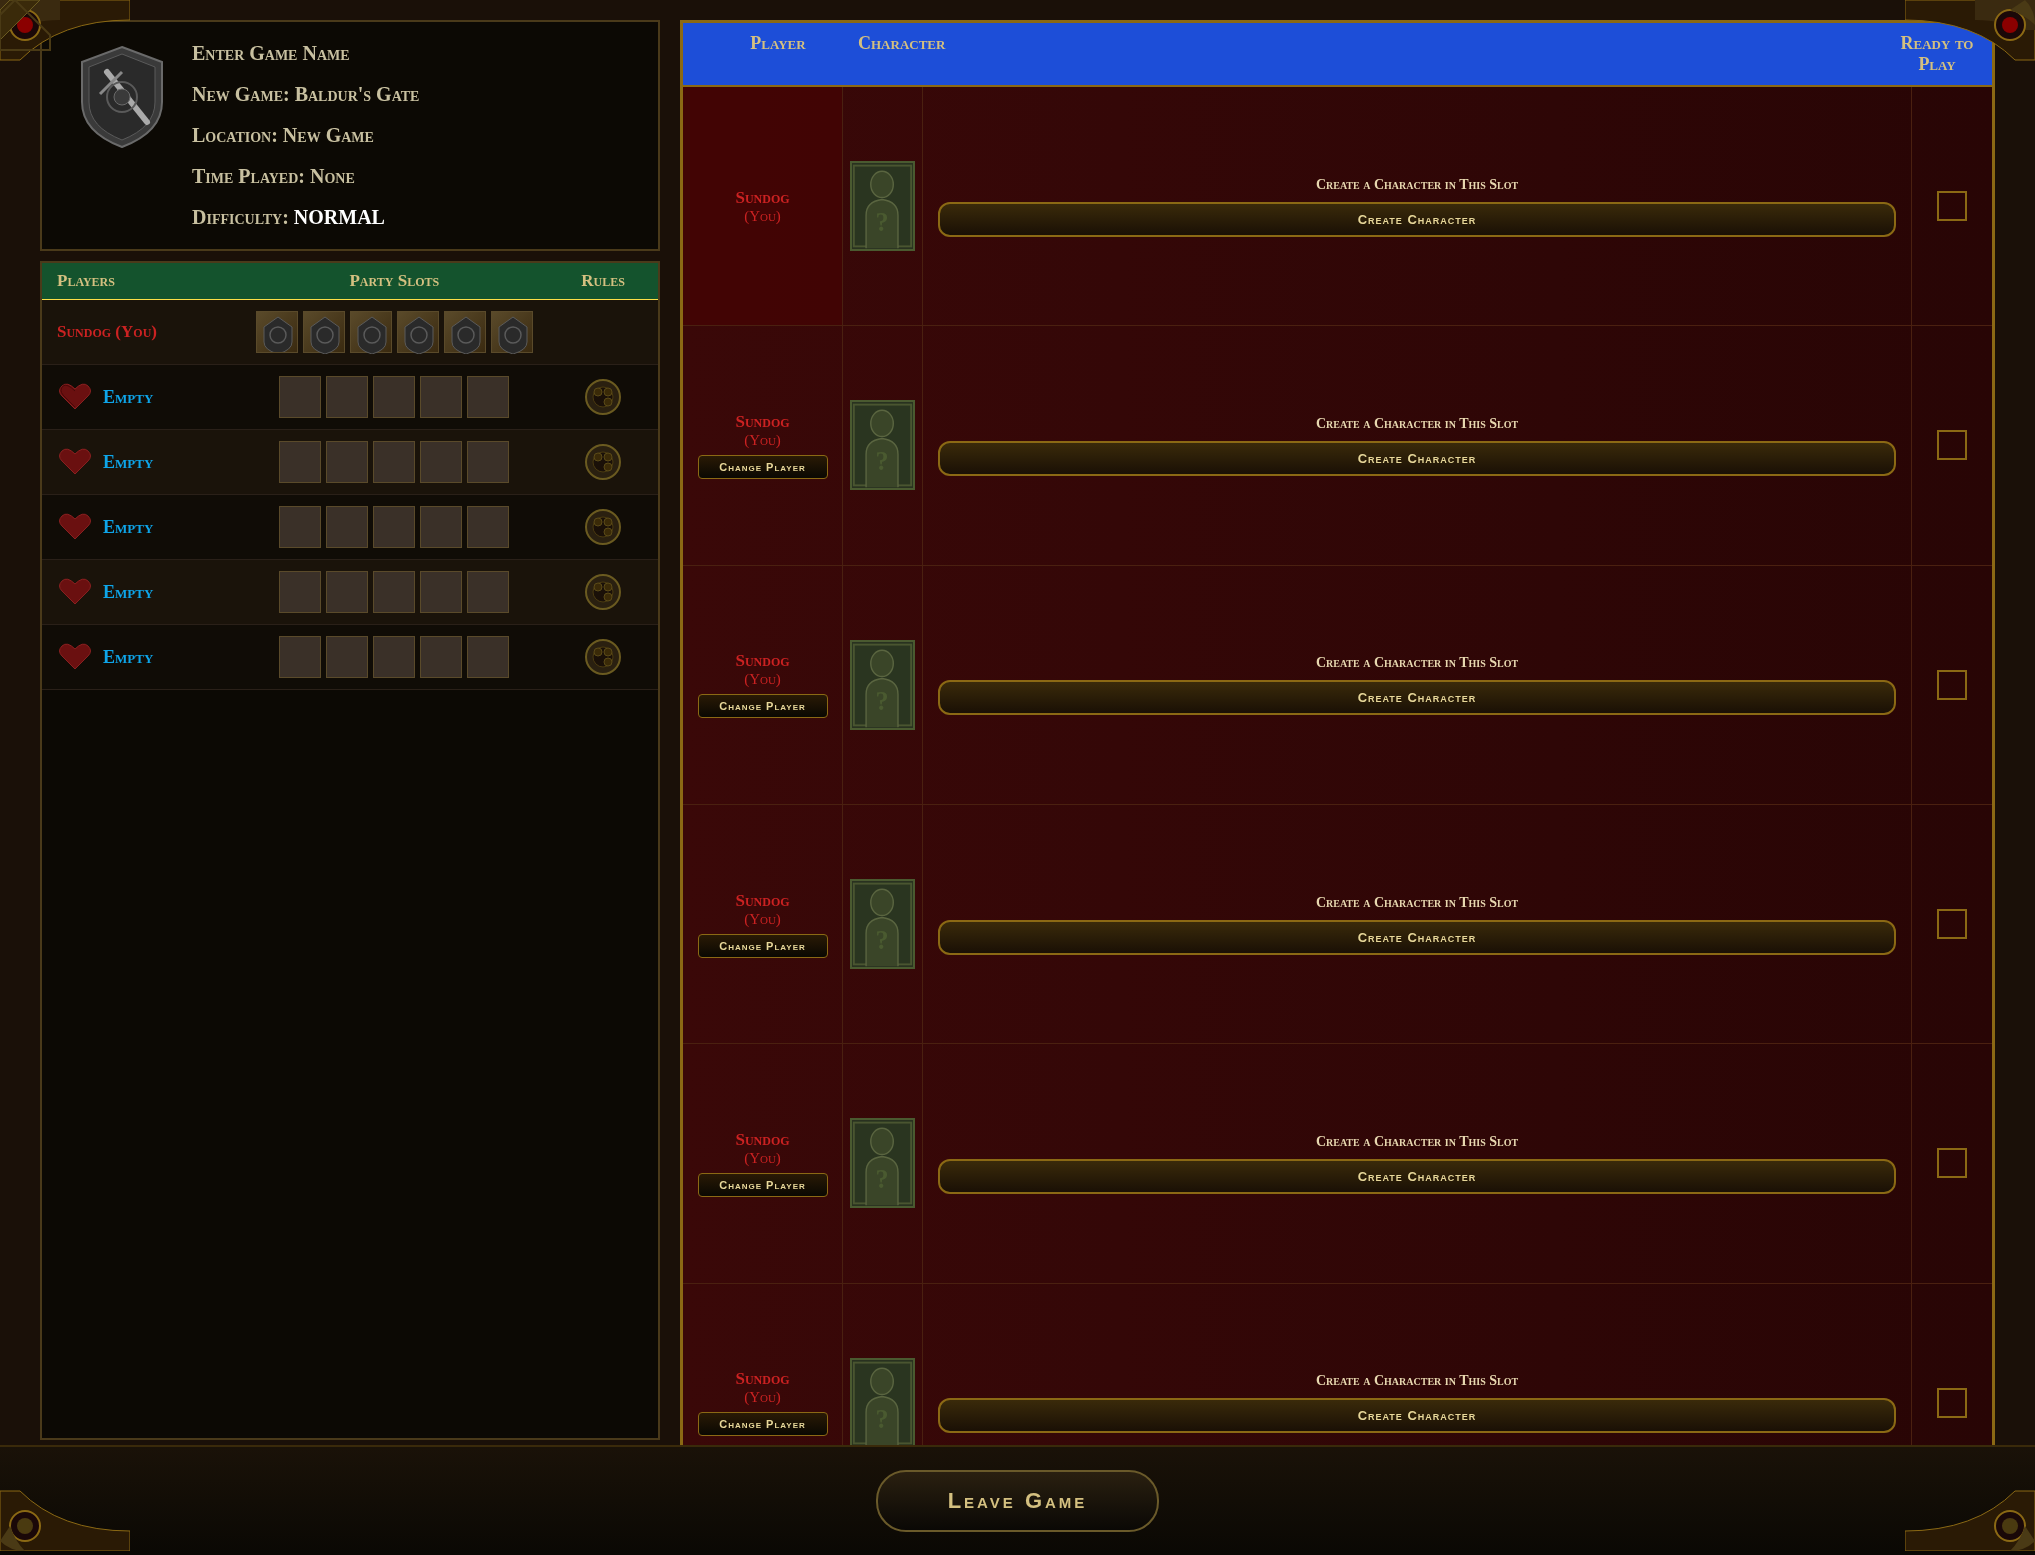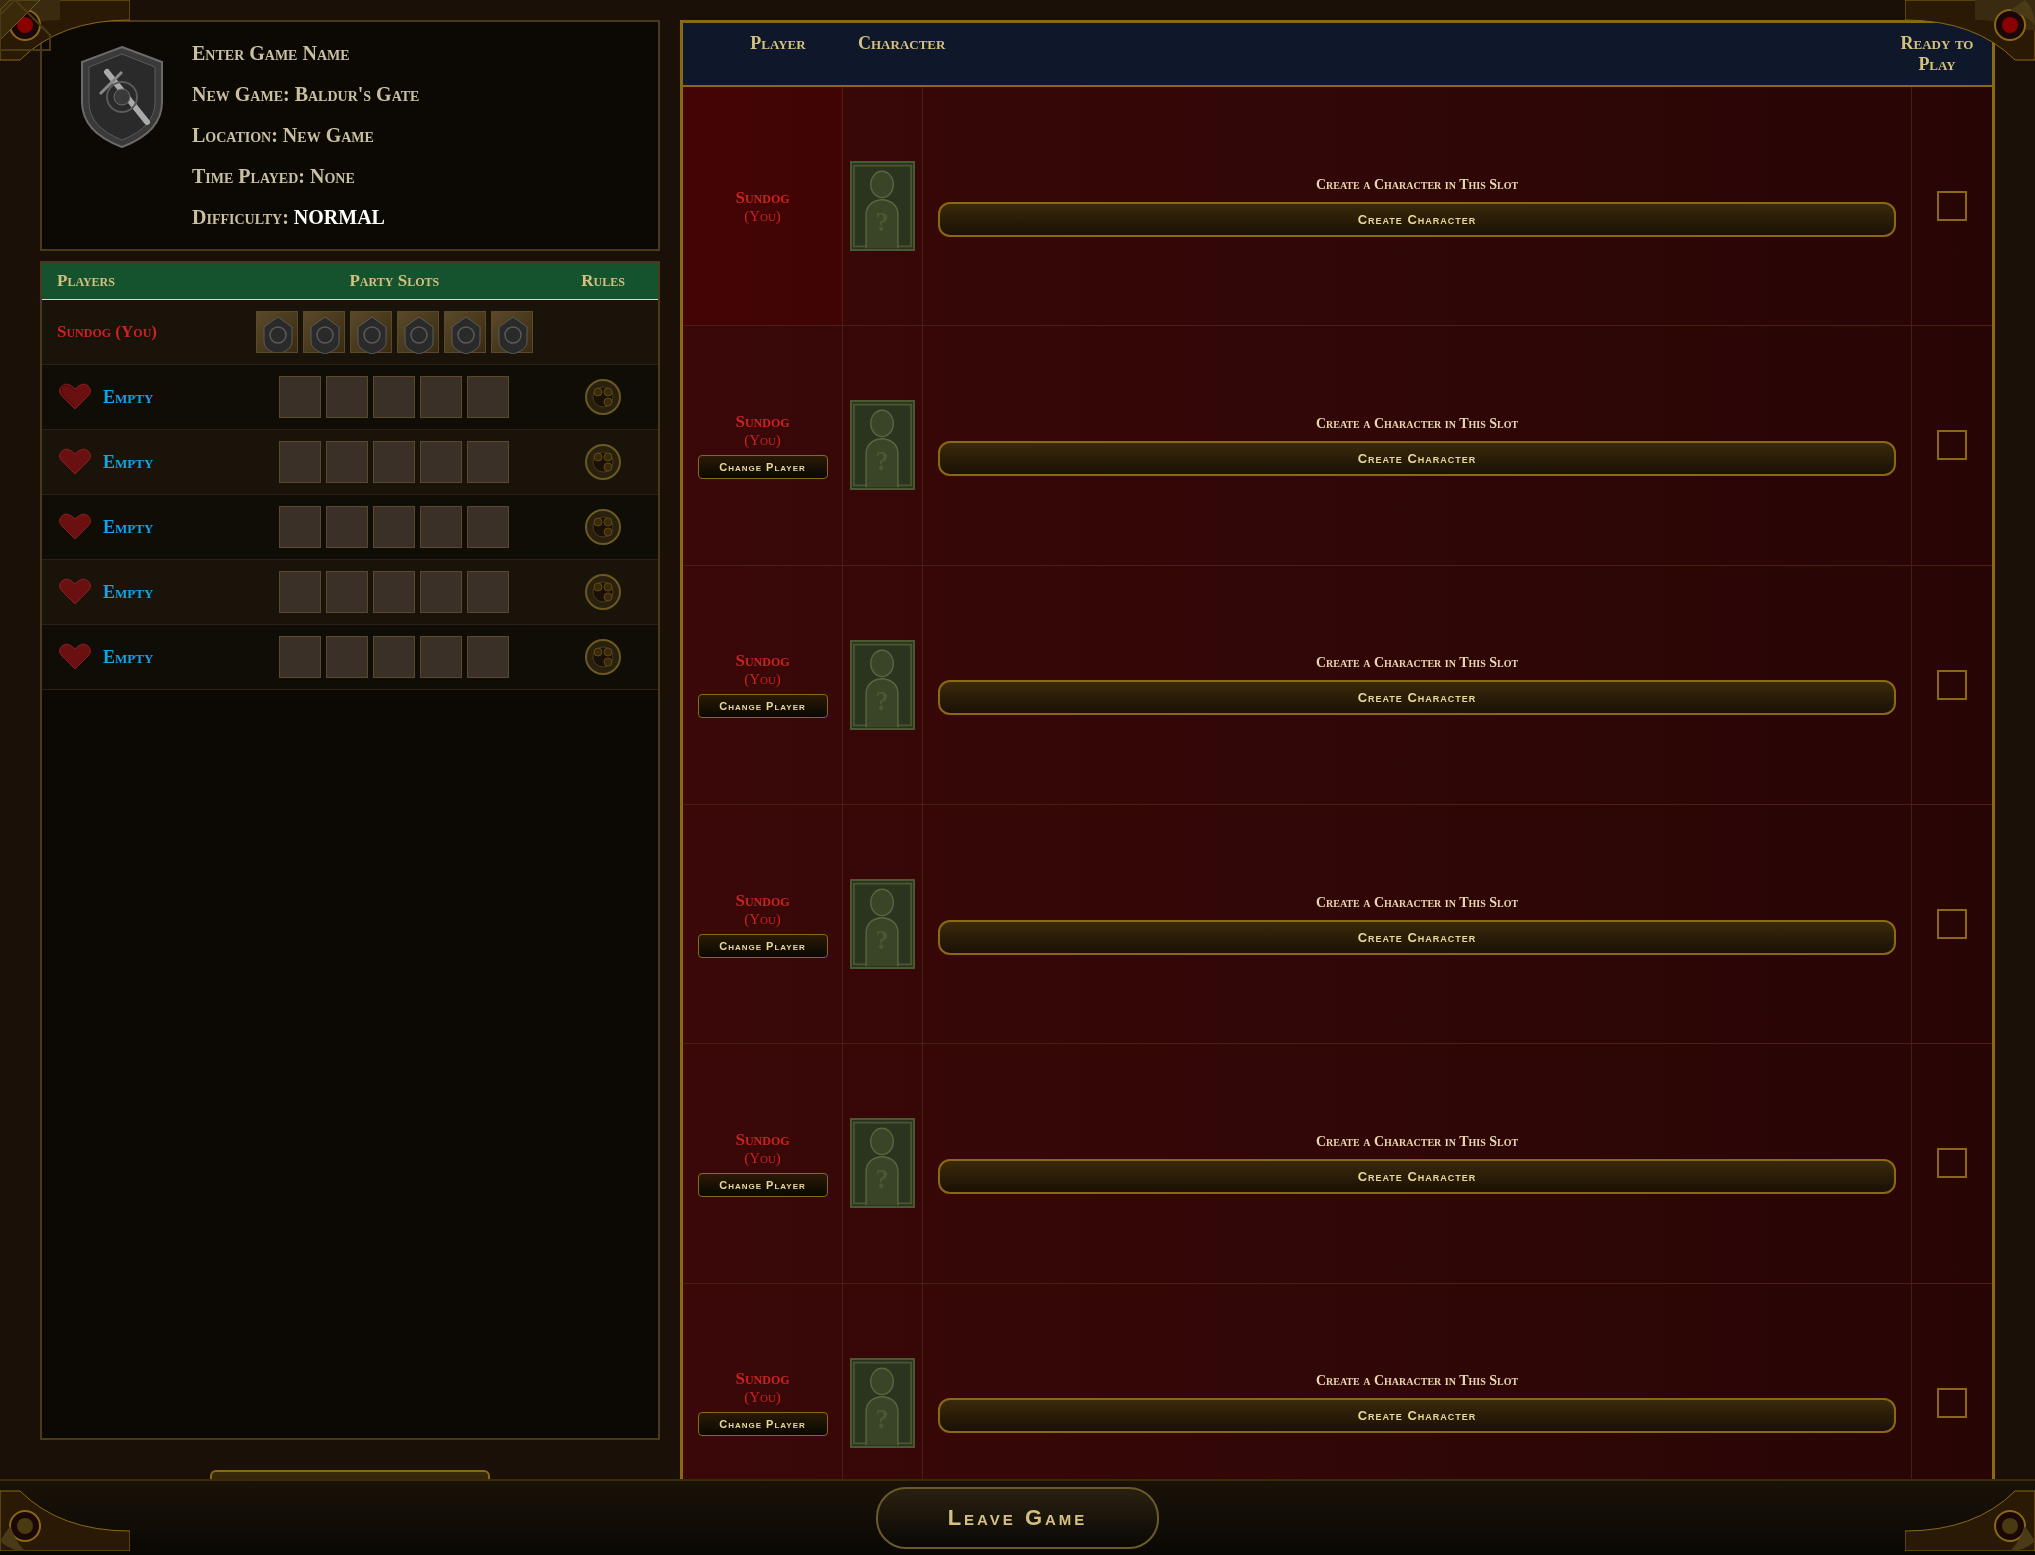--- a/index.html
+++ b/index.html
@@ -187,21 +187,21 @@
       flex: 1;
       border: 3px solid #8B6914;
       background: #1a0808;
       display: flex;
       flex-direction: column;
     }
 
     .char-table-header {
       display: grid;
       grid-template-columns: 160px 80px 1fr 80px;
-      background: #0f172a;
+      background: #1d4ed8;
       padding: 10px 15px;
       border-bottom: 2px solid #8B6914;
     }
 
     .char-header-cell {
       color: #d4c080;
       font-size: 18px;
       font-variant: small-caps;
       font-weight: bold;
       text-align: center;
@@ -331,21 +331,21 @@
       border: 2px solid #8B6914;
       background: transparent;
     }
 
     
     .bottom-bar {
       position: absolute;
       bottom: 0;
       left: 0;
       right: 0;
-      height: 76px;
+      height: 110px;
       background: linear-gradient(to top, #0a0804, #1a1208);
       border-top: 2px solid #3a2a0a;
       display: flex;
       align-items: center;
       justify-content: center;
       gap: 40px;
     }
 
     .bottom-btn {
       background: linear-gradient(to bottom, #2a2010, #0a0805);

